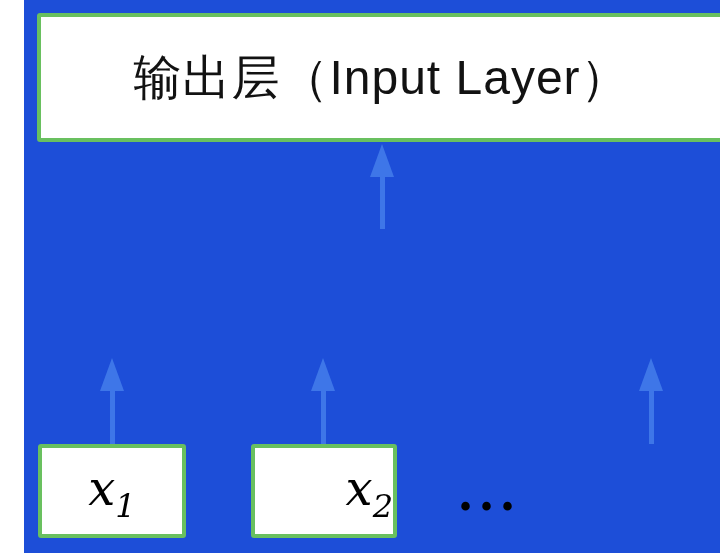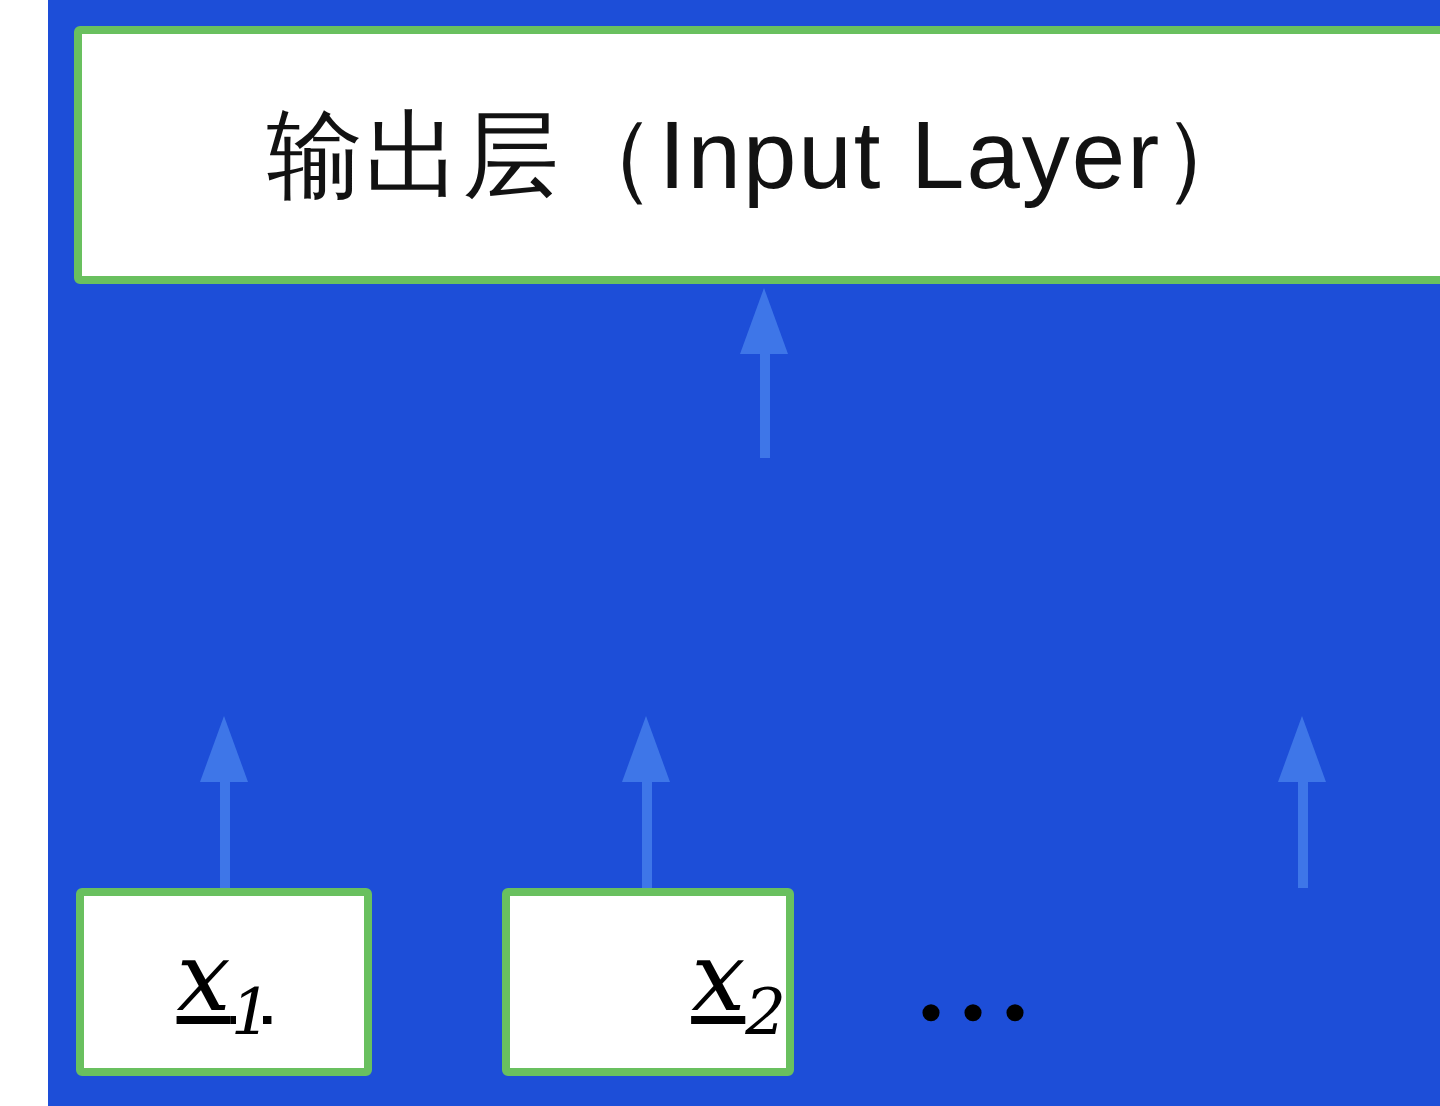--- a/index.html
+++ b/index.html
@@ -35,21 +35,20 @@
   }
   .input-box{
     position:absolute;
     box-sizing:border-box;
     border:4px solid var(--green);
     border-radius:3px;
     background:#ffffff;
     display:flex;
     align-items:center;
     justify-content:center;
-    text-decoration:underline;
   }
   .math-label{
     font-family:"DejaVu Serif","Liberation Serif",serif;
     font-style:italic;
     font-size:48px;
     color:#000;
     line-height:1;
     padding-top:4px;
   }
   .math-sub{

